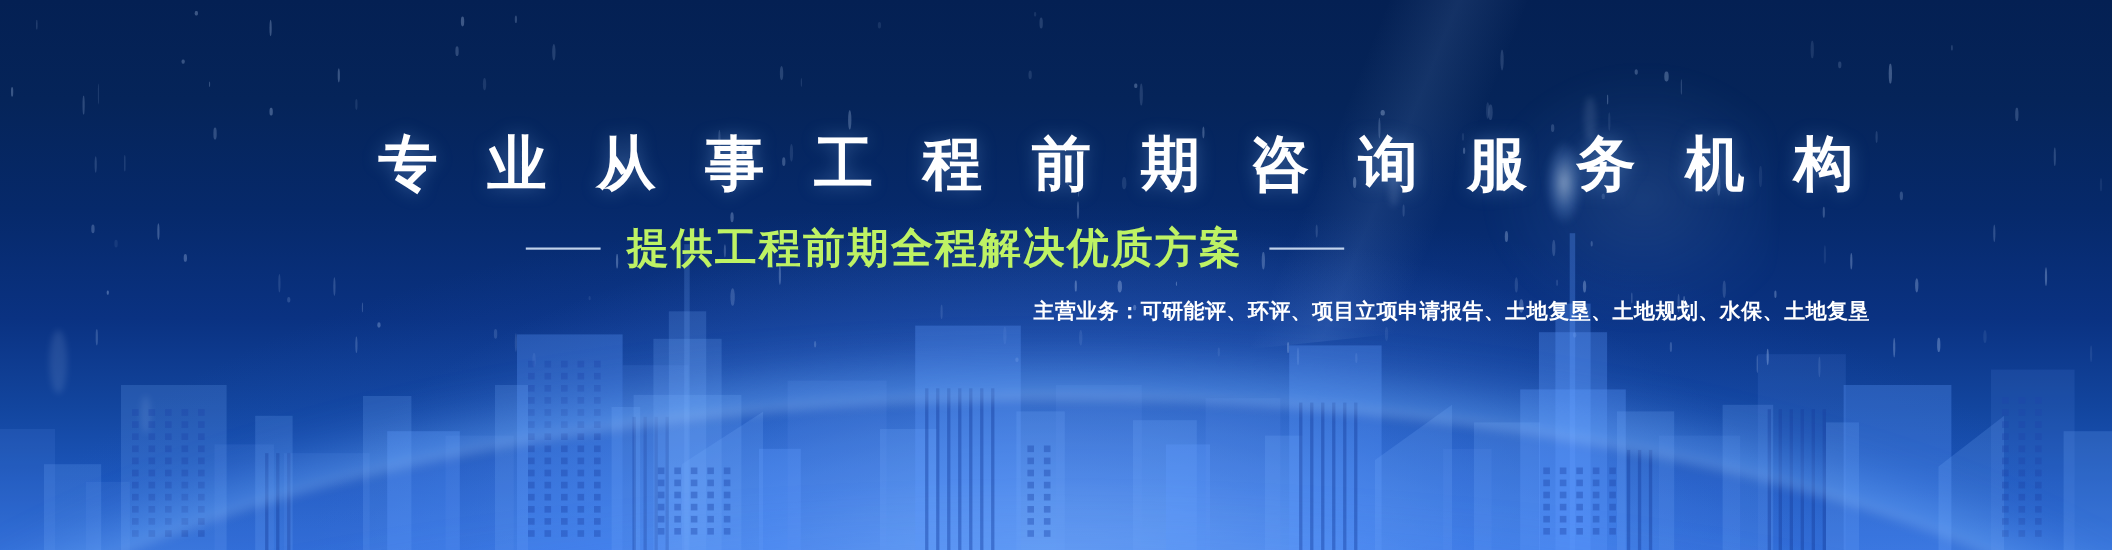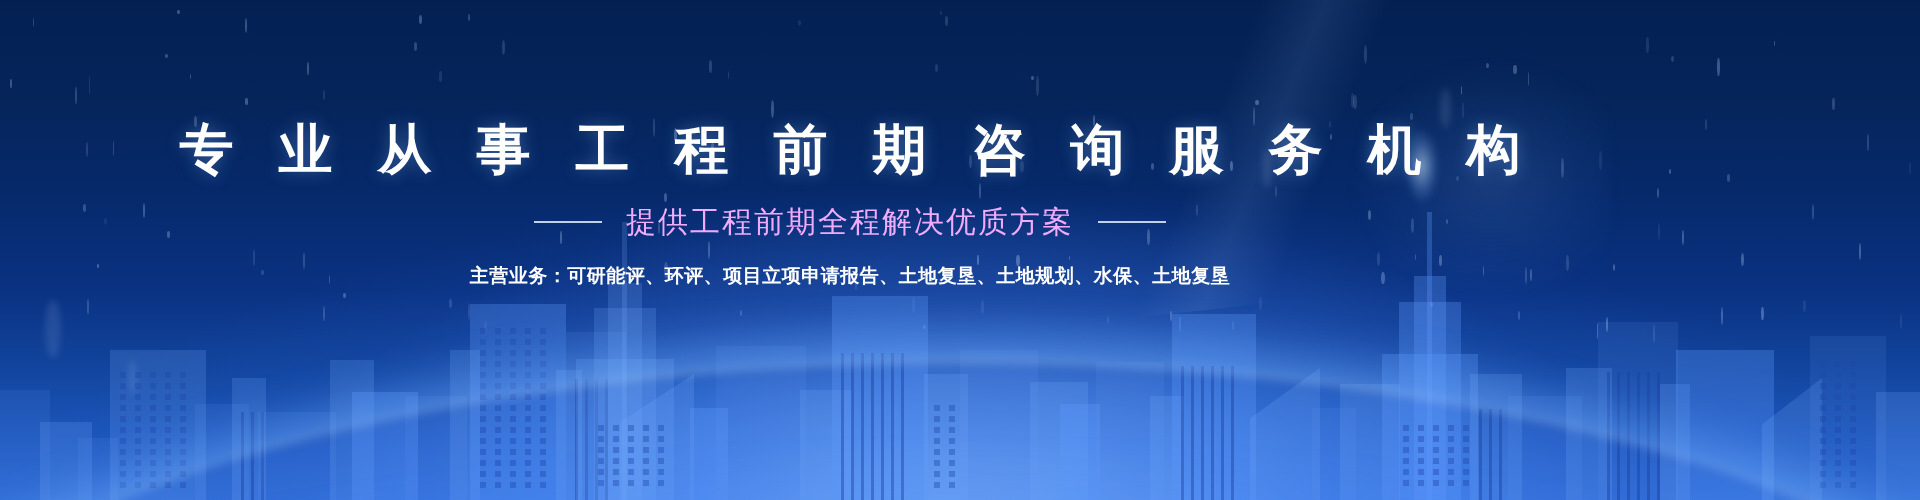--- a/index.html
+++ b/index.html
@@ -142,21 +142,21 @@
     box-shadow: 0 0 46px 20px rgba(120,180,255,0.42);
     border-top: 2px solid rgba(225,240,255,0.55);
     filter: blur(5px);
   }
 
   
   .content {
     position: absolute;
     left: 0; top: 0;
     width: 1700px;
-    text-align: center;
+    text-align: right;
   }
   .title {
     margin-top: 122px;
     font-size: 54px;
     font-weight: 700;
     color: #ffffff;
     letter-spacing: 15px;
     text-indent: 15px;
     line-height: 1;
     white-space: nowrap;
@@ -169,23 +169,23 @@
     justify-content: center;
     gap: 24px;
   }
   .dash {
     display: block;
     width: 68px;
     height: 2px;
     background: rgba(225,238,255,0.85);
   }
   .subtitle {
-    font-size: 30px;
-    font-weight: 400;
-    color: #f0abfc;
+    font-size: 38px;
+    font-weight: 700;
+    color: #bef264;
     letter-spacing: 2px;
     white-space: nowrap;
     line-height: 1;
   }
   .services {
     margin-top: 29px;
     font-size: 19px;
     font-weight: 700;
     color: #ffffff;
     letter-spacing: 0.5px;

